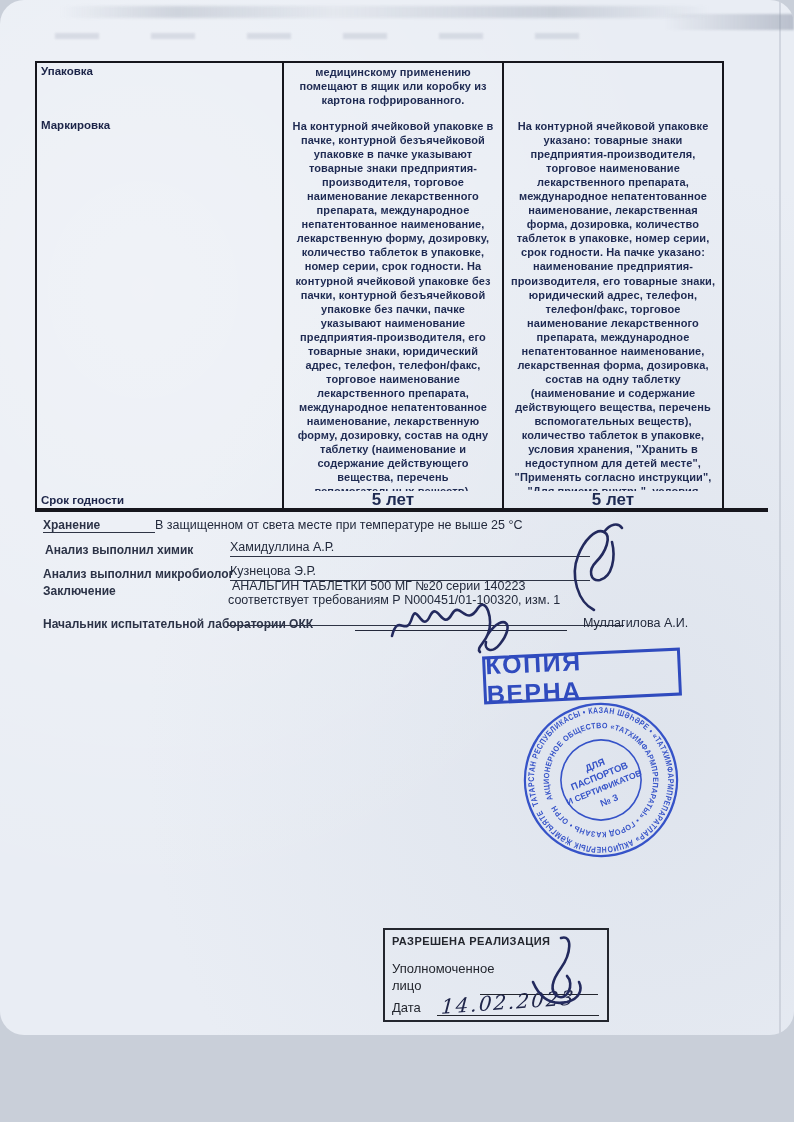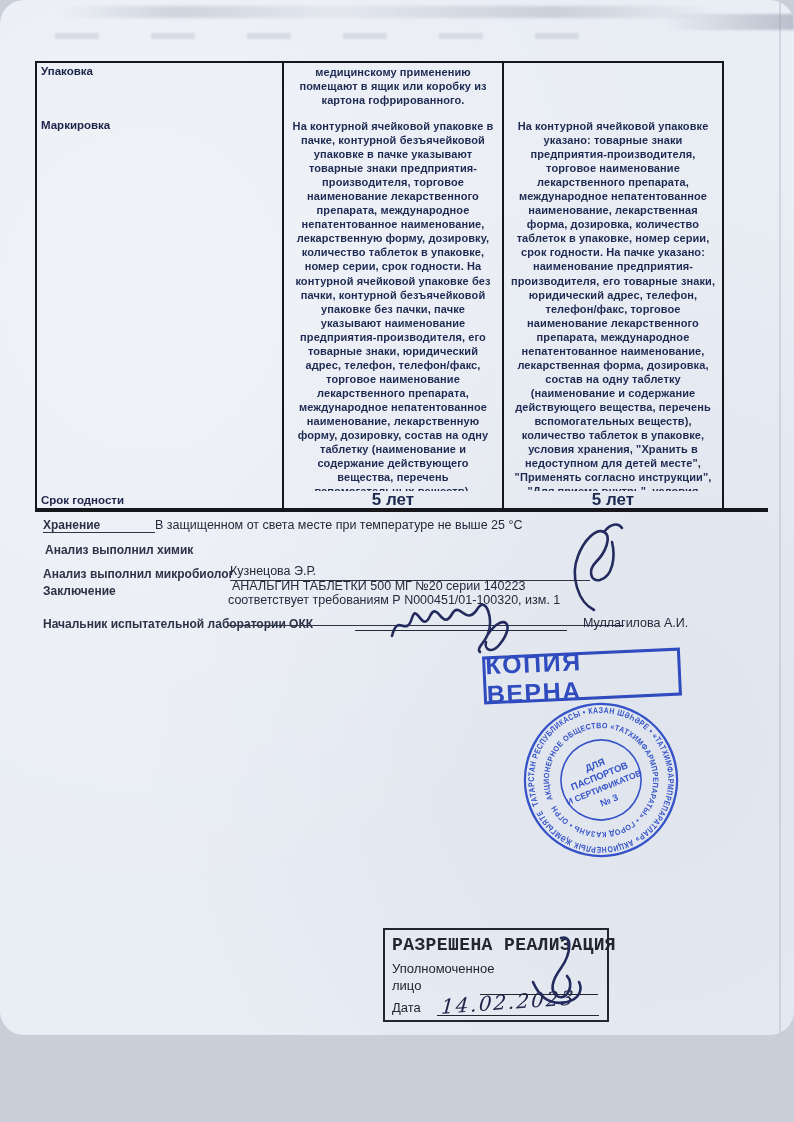--- a/index.html
+++ b/index.html
@@ -62,21 +62,21 @@
     transform:rotate(-2.6deg);display:flex;align-items:center;justify-content:center;
     color:#2340bb;font-size:25px;font-weight:bold;letter-spacing:1.5px;opacity:0.93;}
 
   
   .round-stamp{left:520px;top:699px;width:162px;height:162px;transform:rotate(-22deg);opacity:0.92;}
   .round-stamp text{font-family:"Liberation Sans",sans-serif;font-weight:bold;fill:#2847c5;}
 
   
   .release-stamp{left:383px;top:928px;width:226px;height:94px;border:2.5px solid #23262e;
     box-sizing:border-box;color:#23262e;}
-  .rs-title{position:absolute;left:7px;top:5px;font-size:18px;font-weight:600;letter-spacing:0.4px;white-space:nowrap;font-family:Liberation Mono, monospace;}
+  .rs-title{position:absolute;left:7px;top:5px;font-size:11px;font-weight:600;letter-spacing:0.4px;white-space:nowrap;}
   .rs-person1{position:absolute;left:7px;top:31px;font-size:13px;}
   .rs-person2{position:absolute;left:7px;top:48px;font-size:13px;}
   .rs-person-line{position:absolute;left:95px;top:64px;width:118px;border-bottom:1.8px solid #23262e;}
   .rs-date-label{position:absolute;left:7px;top:70px;font-size:13px;}
   .rs-date-line{position:absolute;left:52px;top:85px;width:162px;border-bottom:1.8px solid #23262e;}
   .rs-date-value{position:absolute;left:56px;top:60px;font-family:"DejaVu Serif",serif;
     font-style:italic;font-size:20px;letter-spacing:2px;color:#20264a;
     transform:rotate(-4deg) skewX(-8deg);}
   .rs-sig{position:absolute;left:128px;top:2px;}
 
@@ -106,20 +106,21 @@
     <div class="cell cb row3-label">Срок годности</div>
     <div class="cell cb cell-center">5 лет</div>
     <div class="cell cell-center">5 лет</div>
   </div>
   <div class="abs table-bottom-line"></div>
 
   <div class="abs flabel u storage-label">Хранение</div>
   <div class="abs fvalue storage-value">В защищенном от света месте при температуре не выше 25 °С</div>
 
   <div class="abs flabel chem-label">Анализ выполнил химик</div>
+  <div class="abs fvalue u chem-line">Хамидуллина А.Р.</div>
 
   <div class="abs flabel micro-label">Анализ выполнил микробиолог</div>
   <div class="abs fvalue u micro-line">Кузнецова Э.Р.</div>
 
   <div class="abs flabel concl-label">Заключение</div>
   <div class="abs fvalue concl-line1">АНАЛЬГИН ТАБЛЕТКИ 500 МГ №20 серии 140223</div>
   <div class="abs fvalue u concl-line2">соответствует требованиям Р N000451/01-100320, изм. 1</div>
 
   <div class="abs flabel head-label">Начальник испытательной лаборатории ОКК</div>
   <div class="abs head-line"></div>

